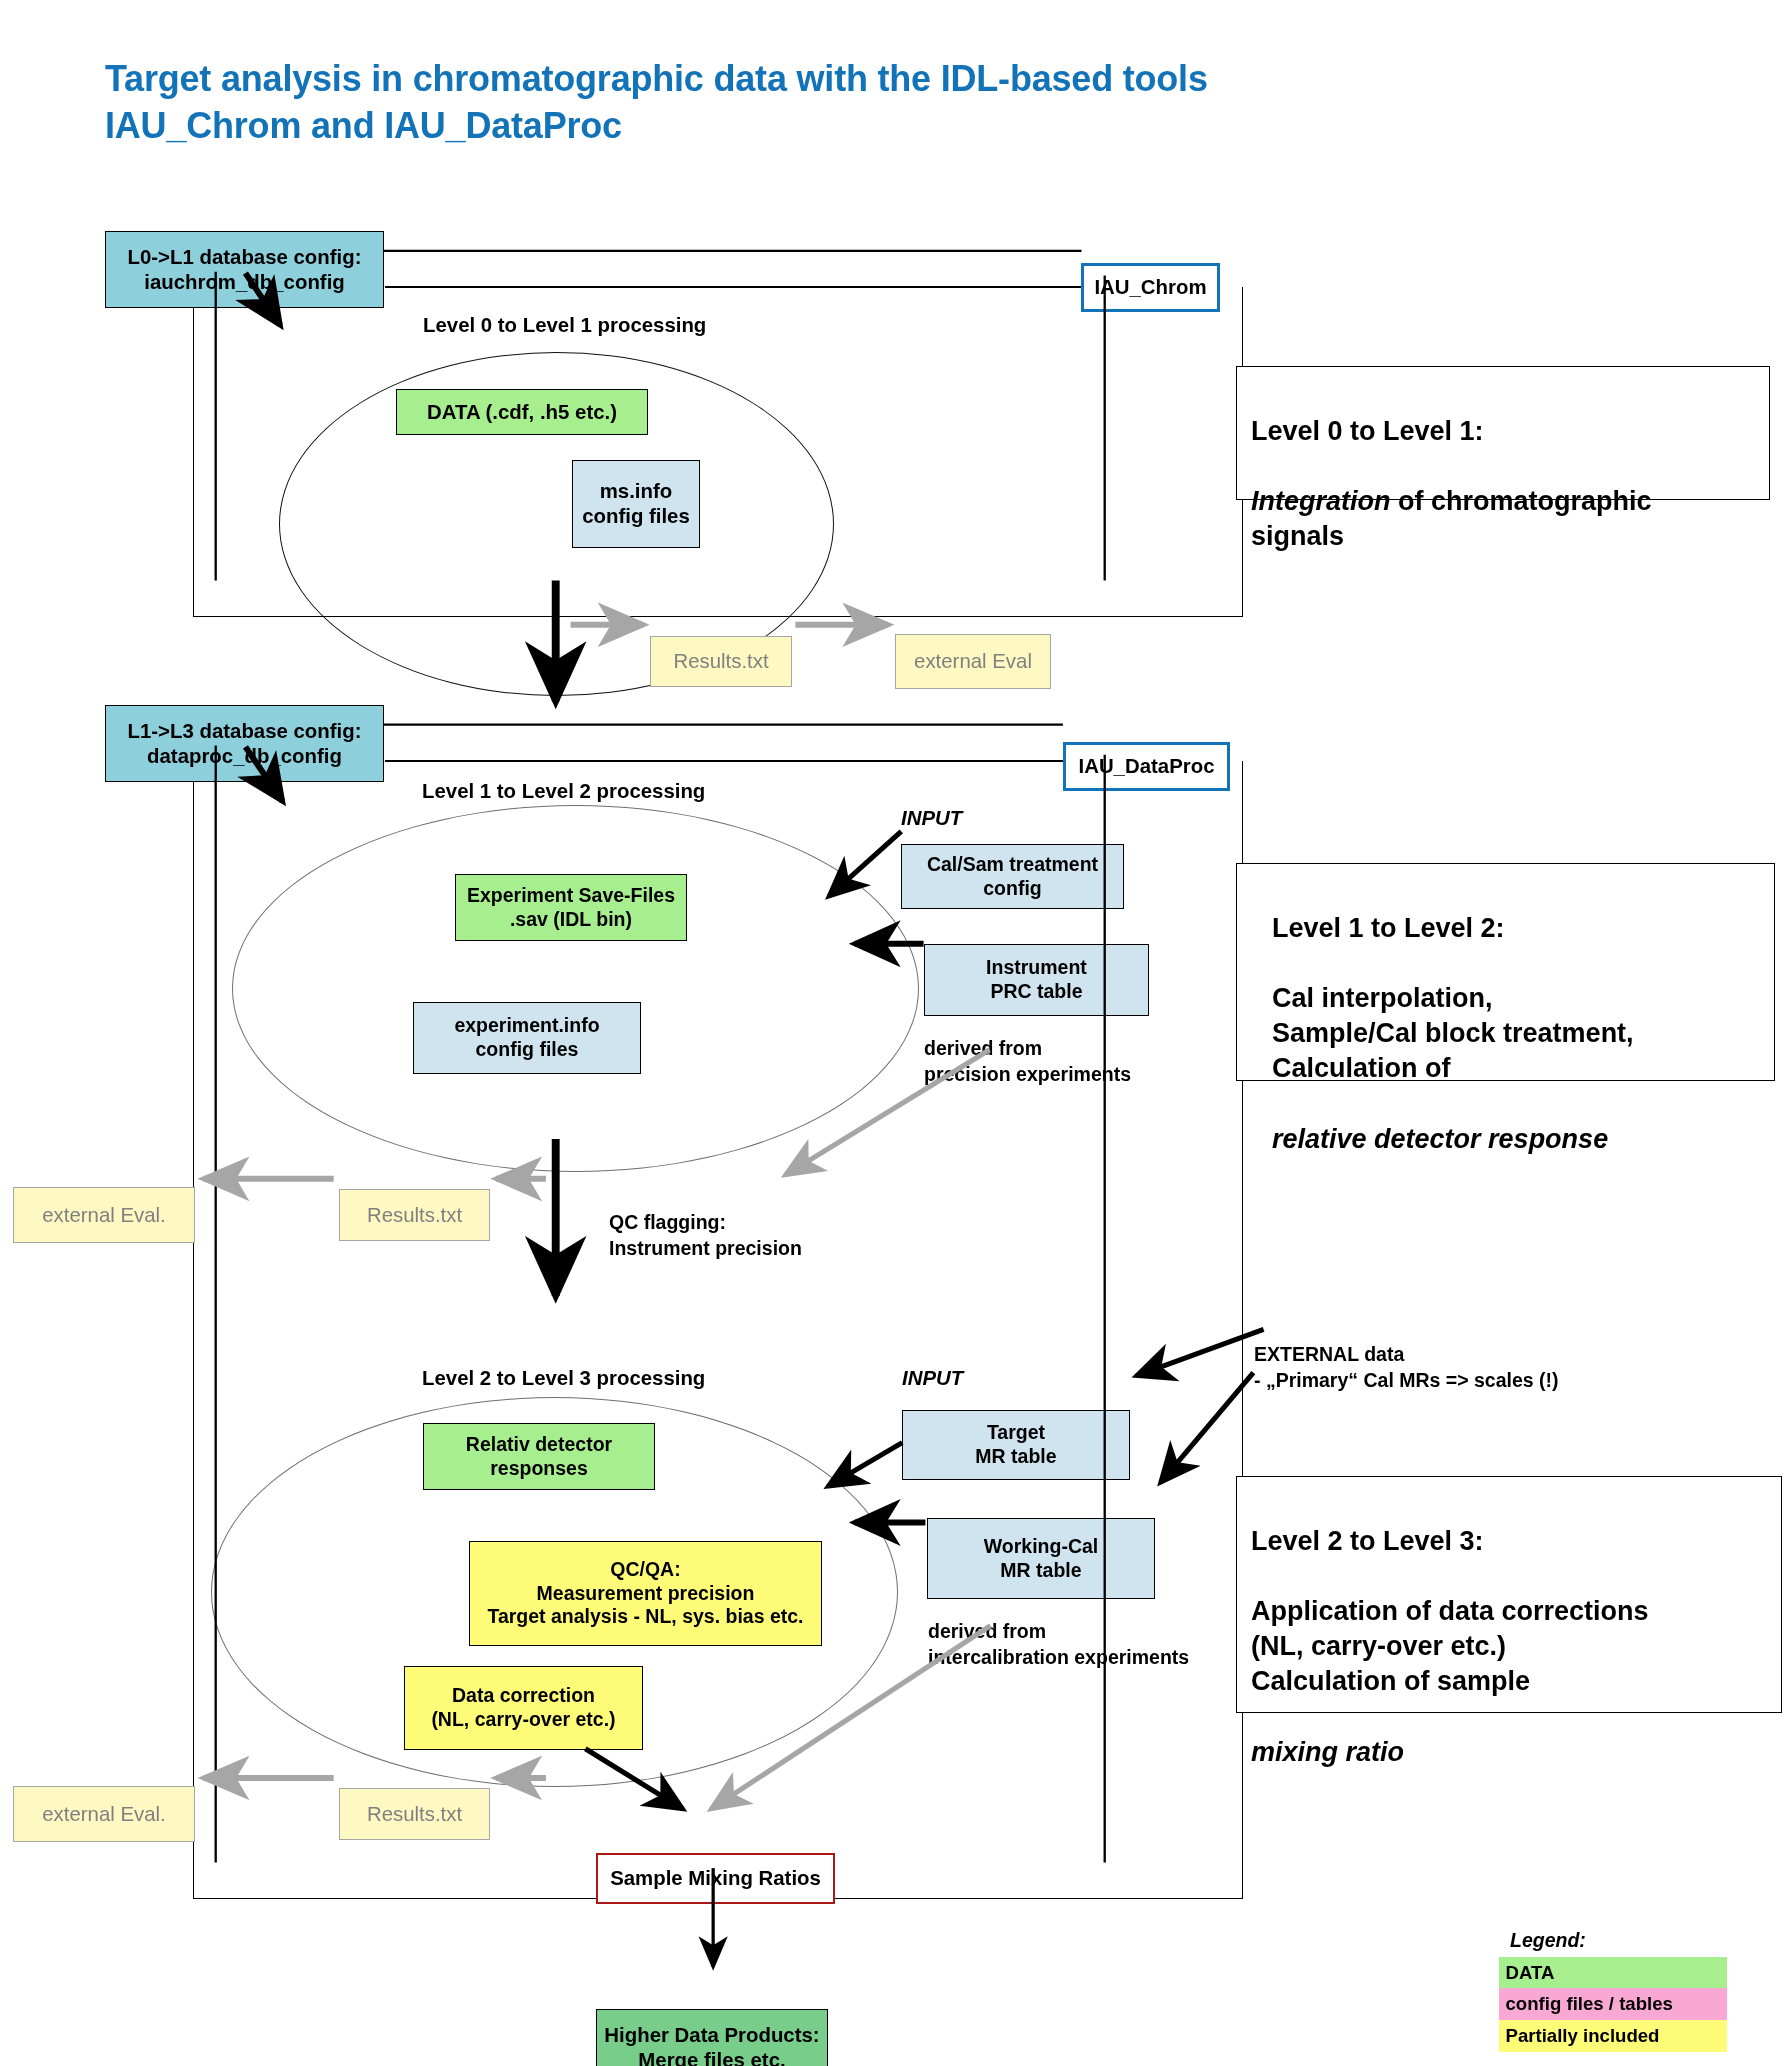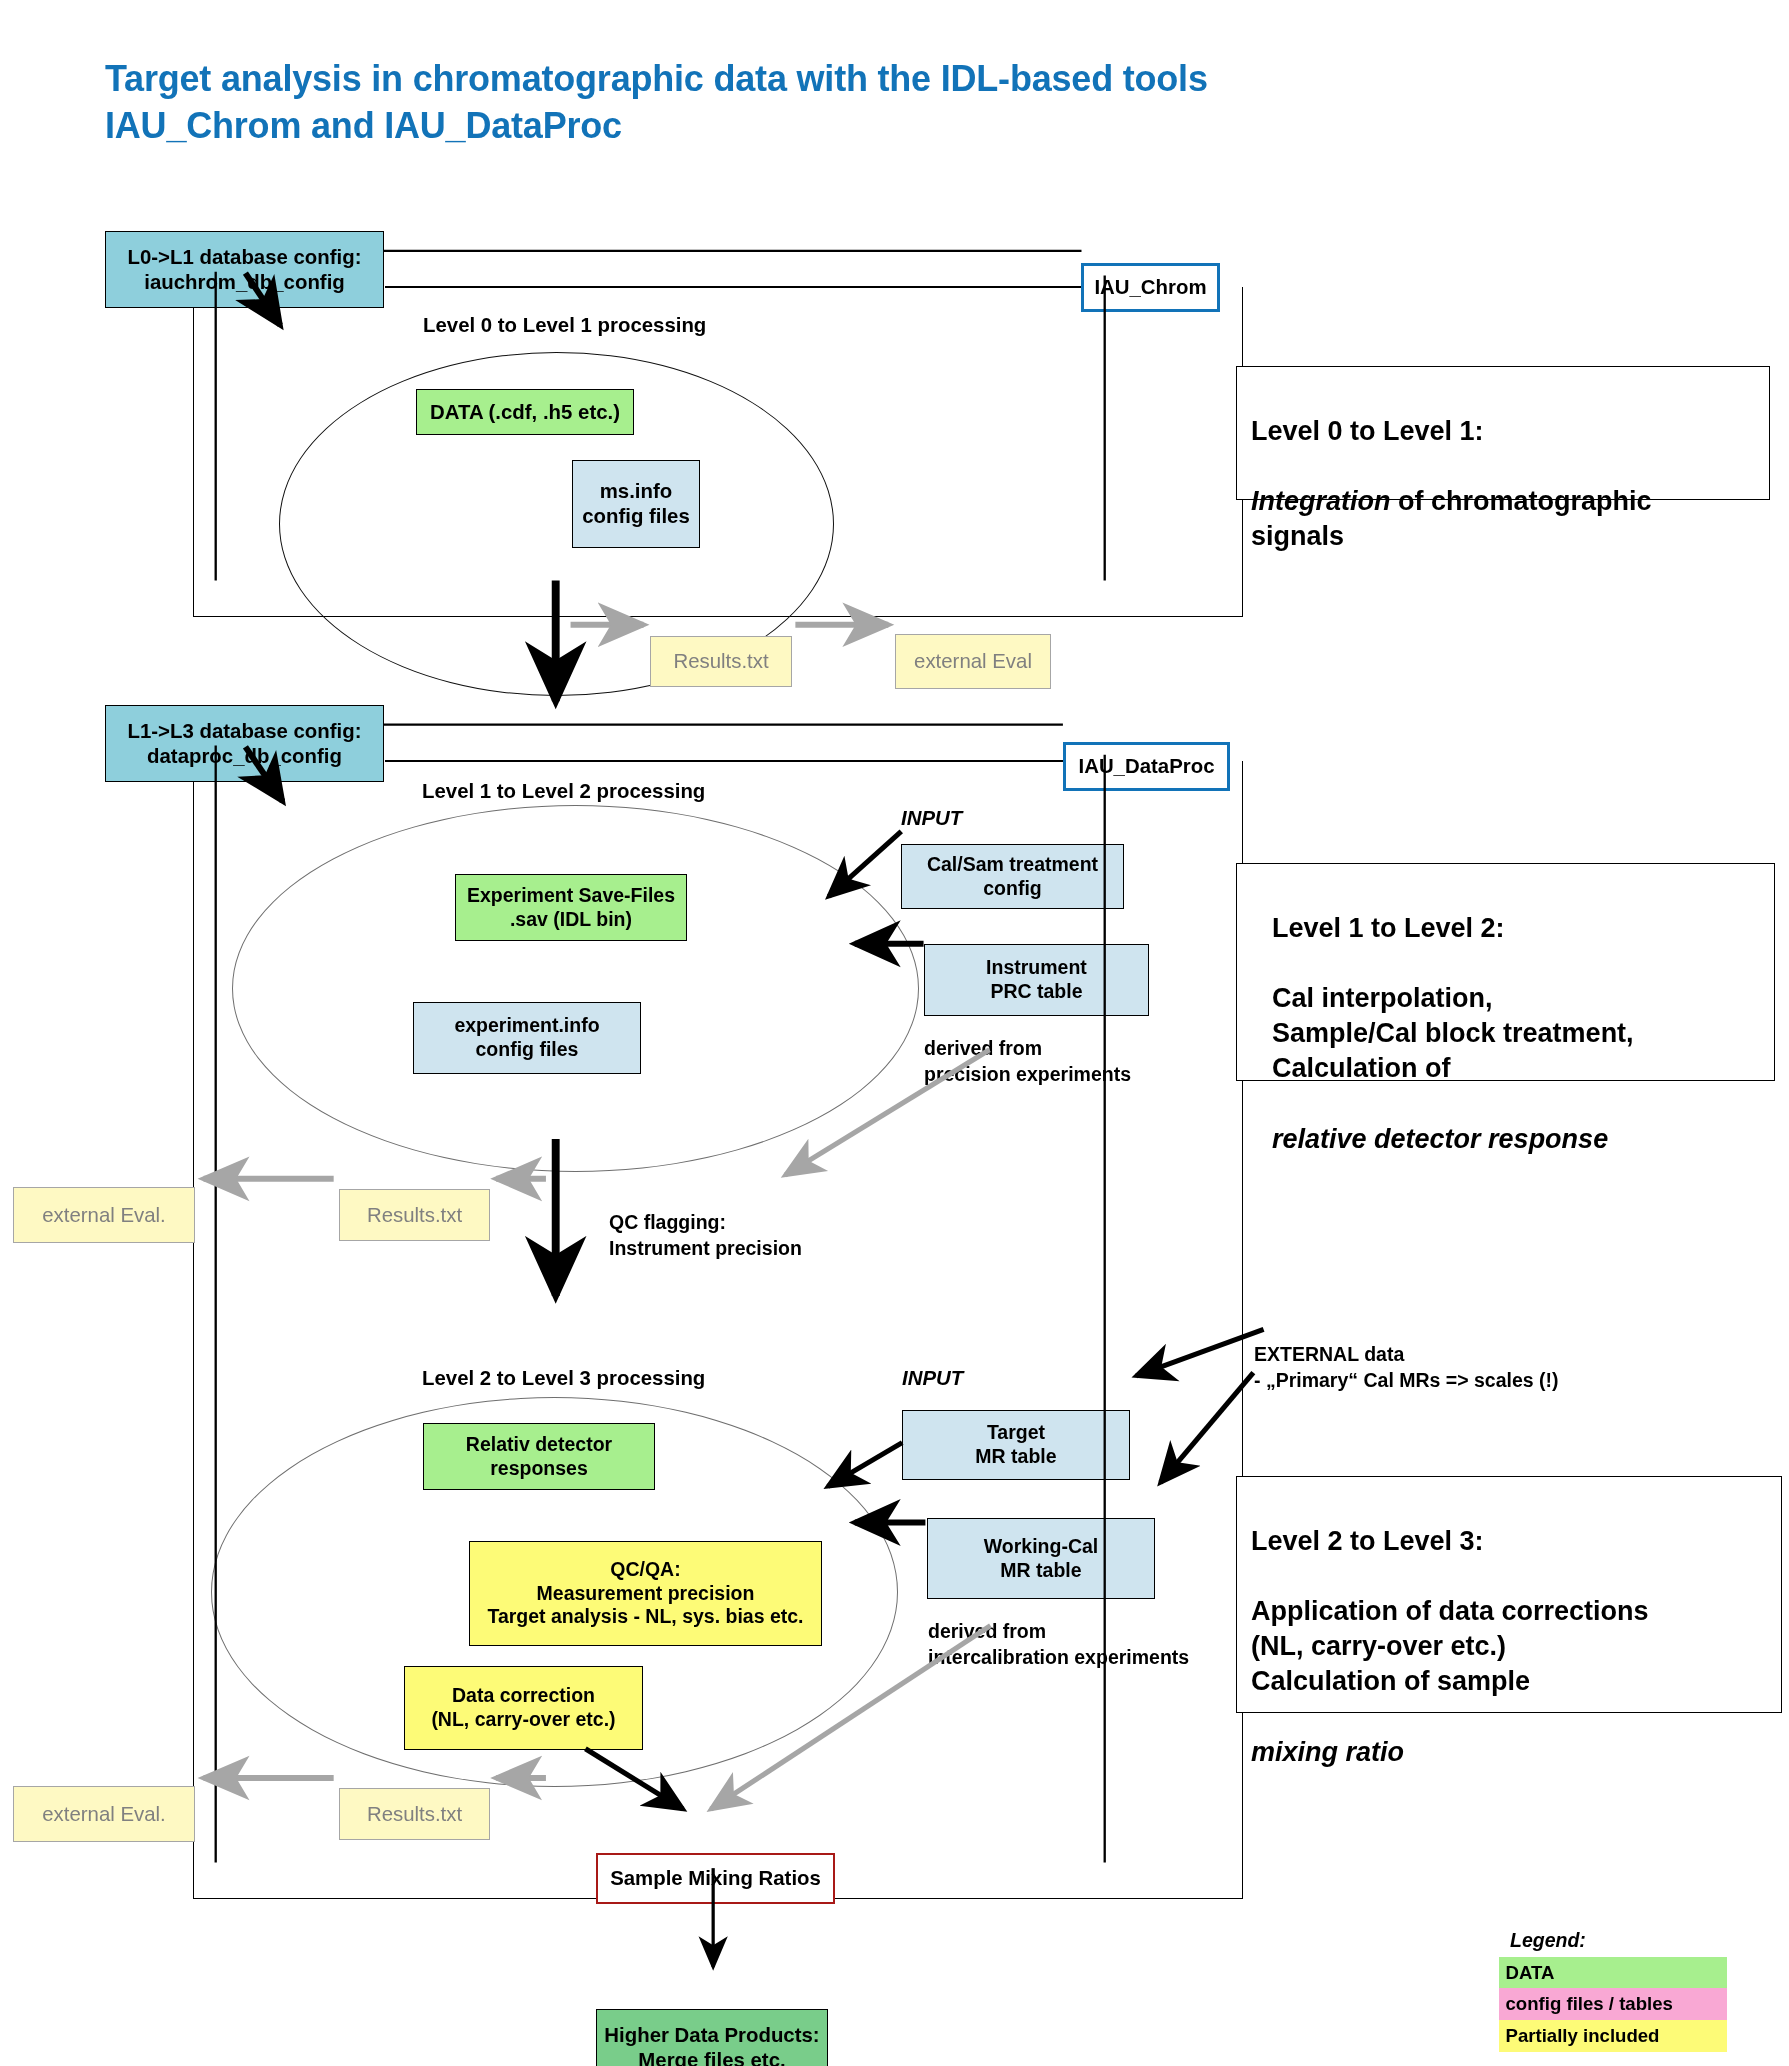--- a/index.html
+++ b/index.html
@@ -86,21 +86,21 @@
 
   <div class="abs node cfg" style="left:105px;top:195px;width:279px;height:77px;font-size:20.4px;">L0-&gt;L1 database config:
 iauchrom_db_config</div>
 
   <div class="abs tool-tag" style="left:1081px;top:227px;width:139px;height:49px;font-size:20.4px;">IAU_Chrom</div>
 
   <div class="abs plain-label" style="left:423px;top:276px;font-size:20.4px;">Level 0 to Level 1 processing</div>
 
   <div class="abs ellipse black" style="left:279px;top:316px;width:555px;height:344px;"></div>
 
-  <div class="abs node data-green" style="left:416px;top:353px;width:218px;height:46px;font-size:20.4px;">DATA (.cdf, .h5 etc.)</div>
+  <div class="abs node data-green" style="left:396px;top:353px;width:252px;height:46px;font-size:20.4px;">DATA (.cdf, .h5 etc.)</div>
 
   <div class="abs node cfg-light" style="left:572px;top:424px;width:128px;height:88px;font-size:20.4px;">ms.info
 config files</div>
 
   <div class="abs desc-box" style="left:1236px;top:330px;width:534px;height:134px;">
     <span>Level 0 to Level 1:</span><br>
     <span class="it">Integration</span><span> of chromatographic
 signals</span>
   </div>
 

